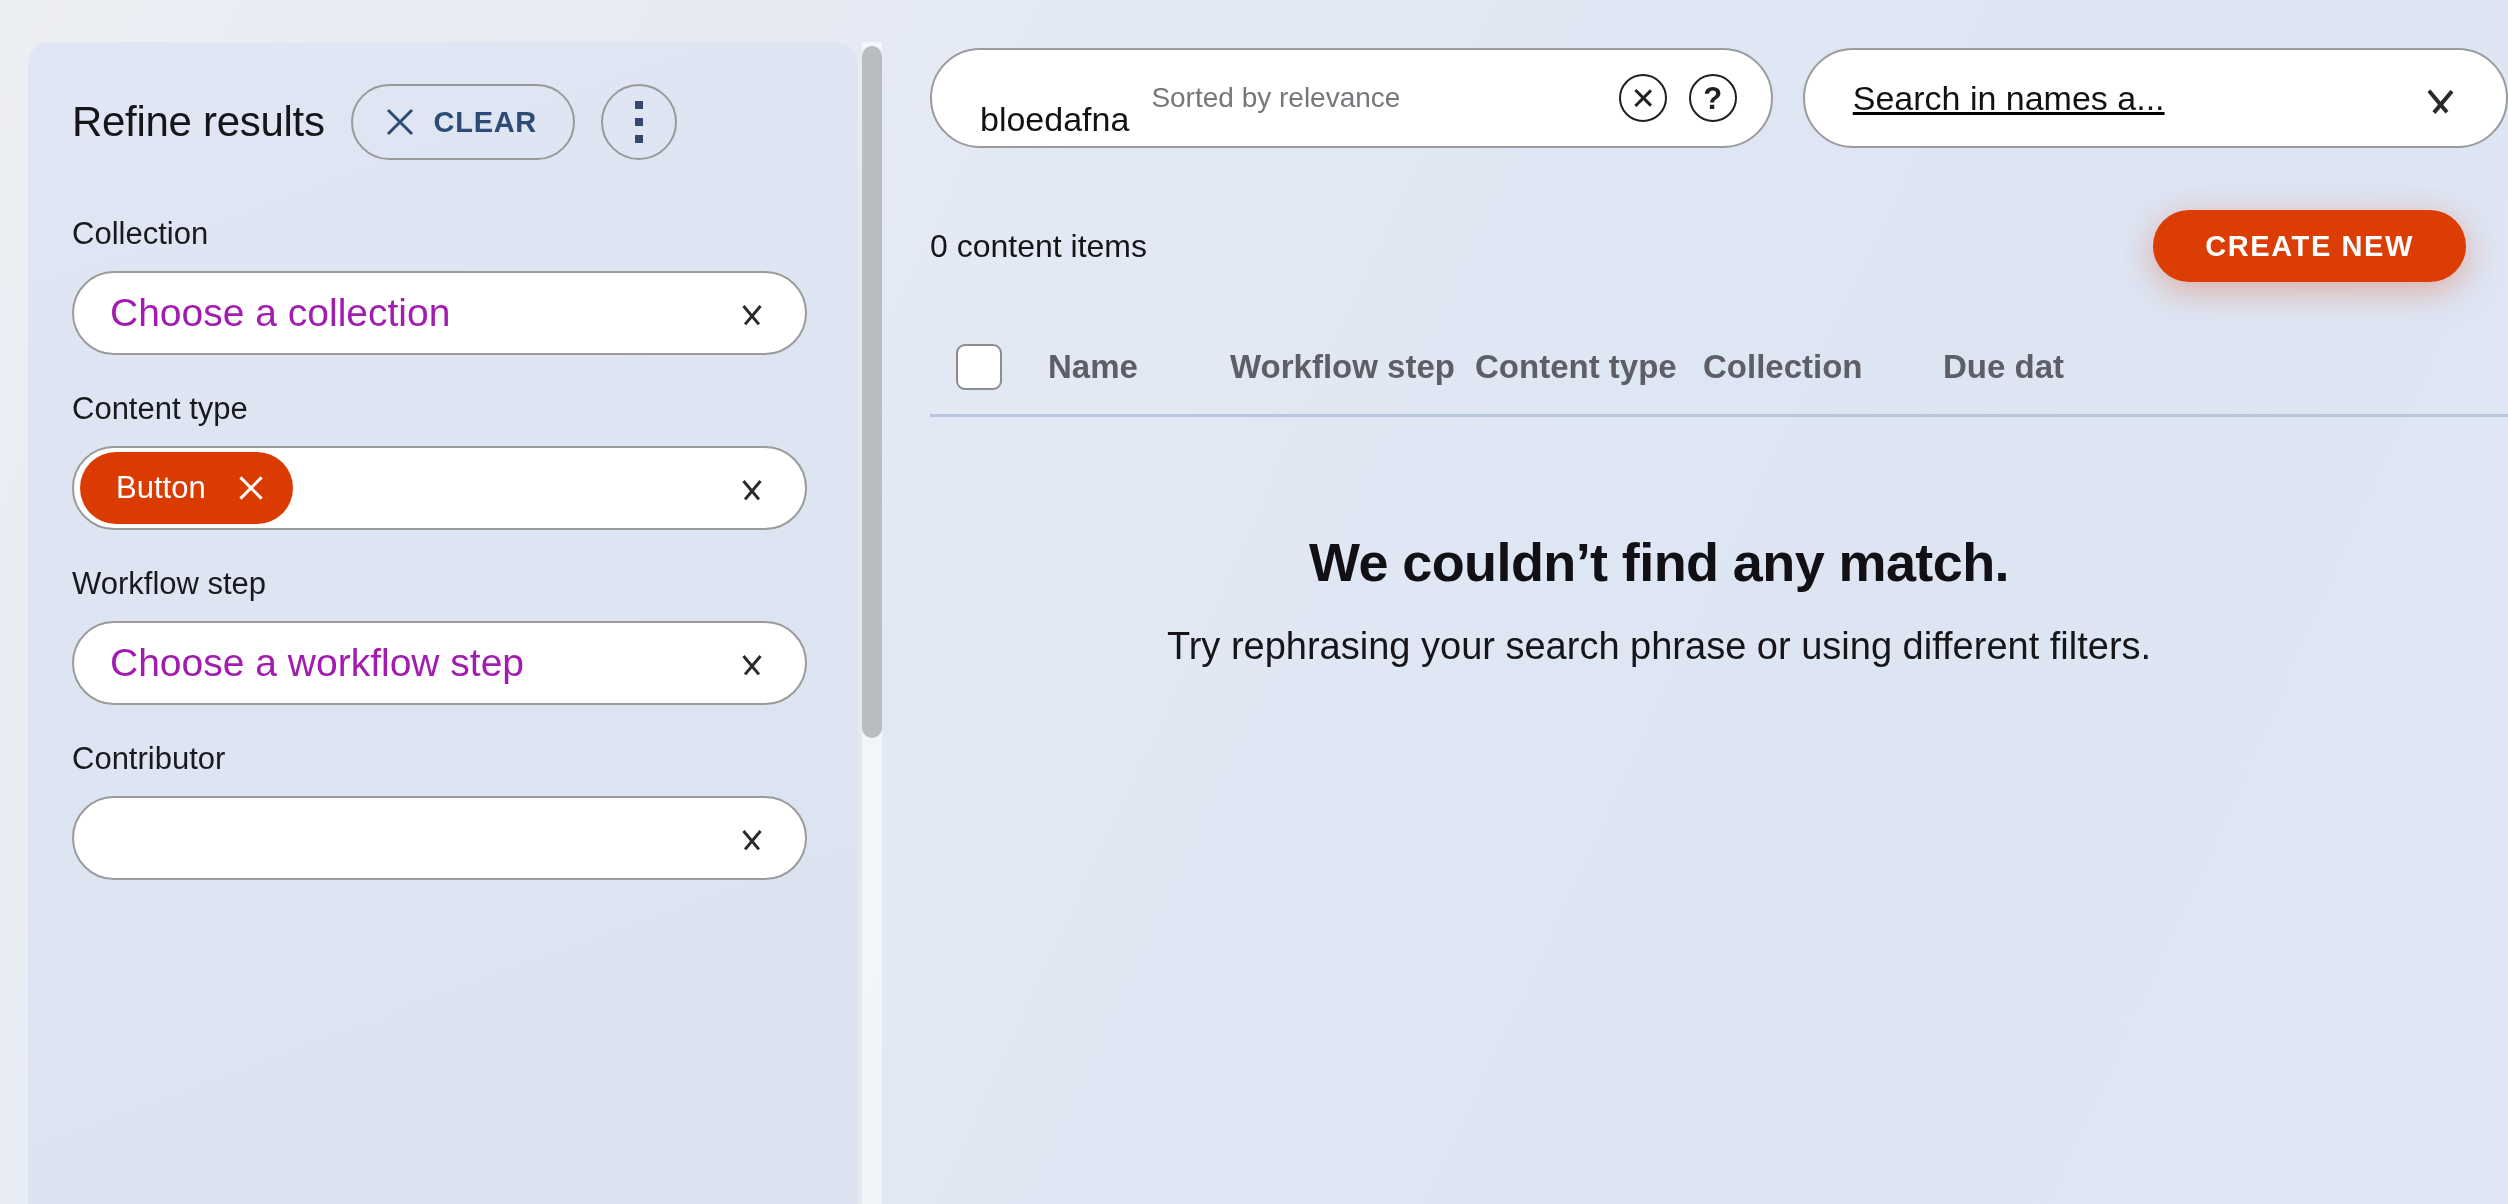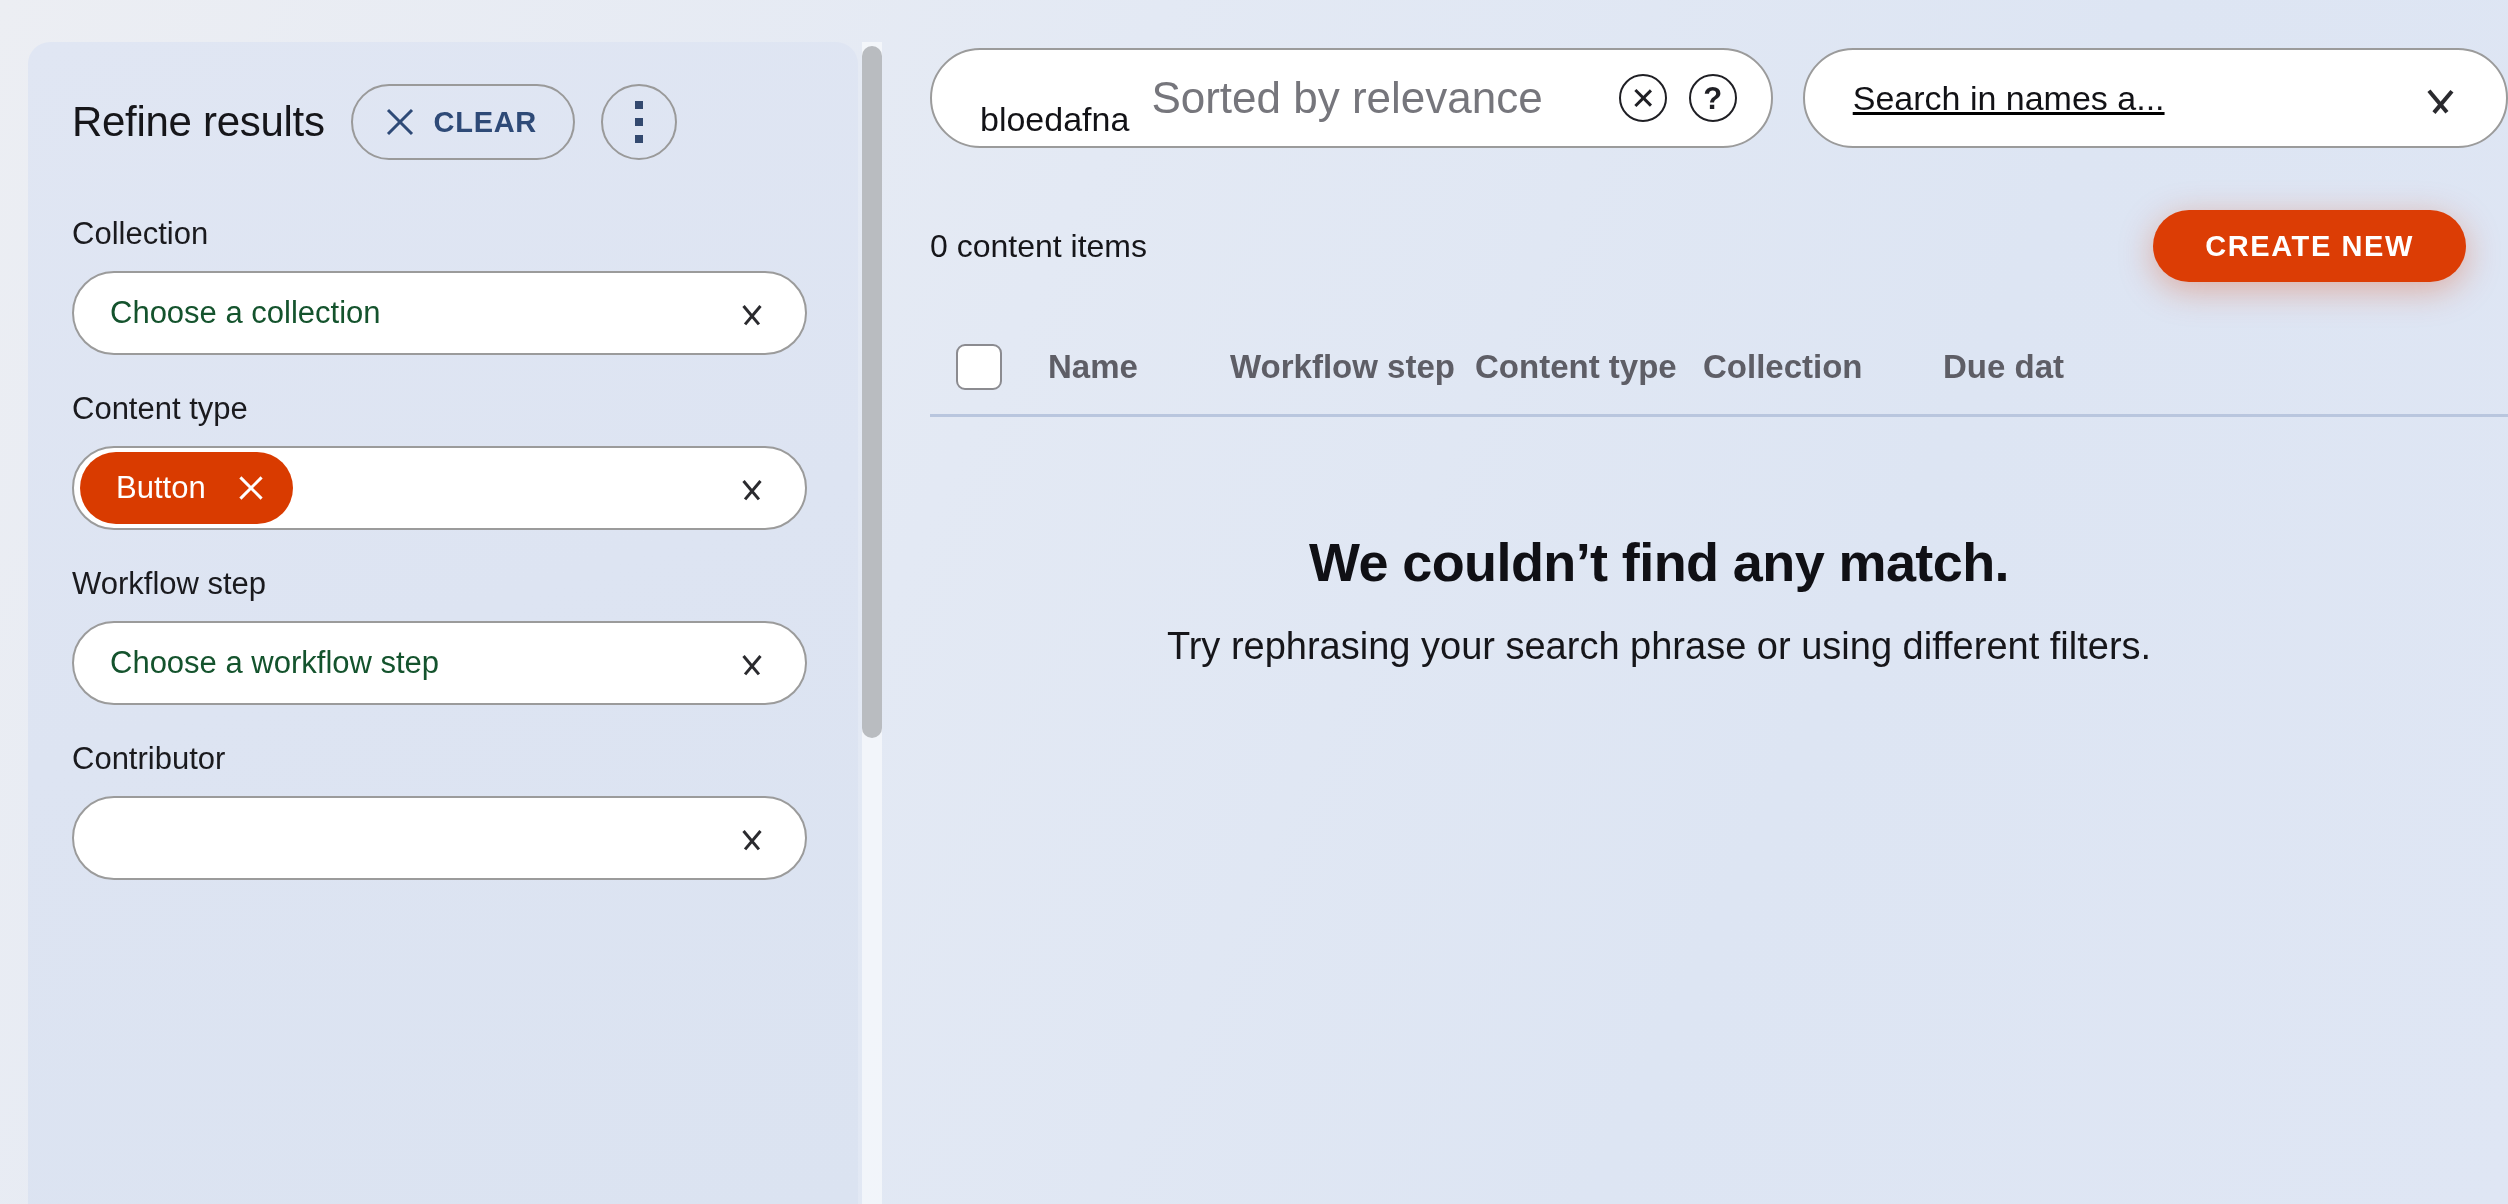--- a/index.html
+++ b/index.html
@@ -117,22 +117,22 @@
     border: 2px solid #9b9b9b;
     border-radius: 42px;
     display: flex;
     align-items: center;
     padding: 0 30px 0 36px;
     cursor: pointer;
     position: relative;
   }
 
   .filter-placeholder {
-    font-size: 31px;
-    color: #14532d;
+    font-size: 39px;
+    color: #a21caf;
     flex: 1;
     white-space: nowrap;
     overflow: hidden;
   }
 
   .chevron {
     width: 34px; height: 18px;
     flex: none;
     margin-left: auto;
     margin-right: 6px;
@@ -229,21 +229,21 @@
     gap: 22px;
     cursor: text;
   }
   #search-query {
     font-size: 34px;
     color: #121216;
     white-space: nowrap;
     margin-top: 42px;
   }
   #search-sort-note {
-    font-size: 44px;
+    font-size: 28px;
     color: #76767c;
     white-space: nowrap;
     flex: 1;
   }
   .circle-icon-btn {
     width: 48px; height: 48px;
     border: 2.5px solid #1f1f24;
     border-radius: 50%;
     flex: none;
     display: flex;

